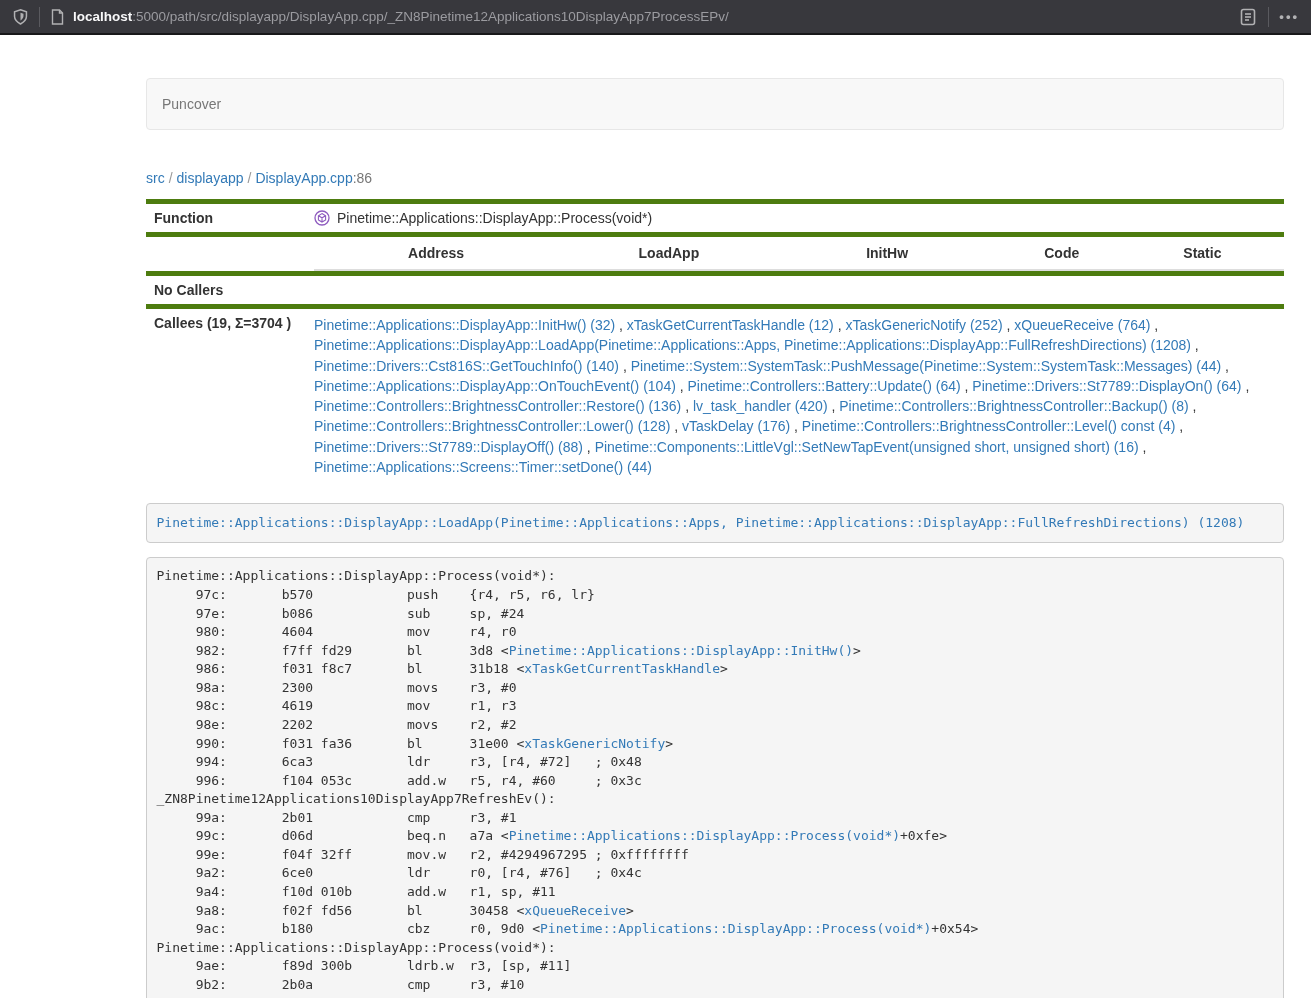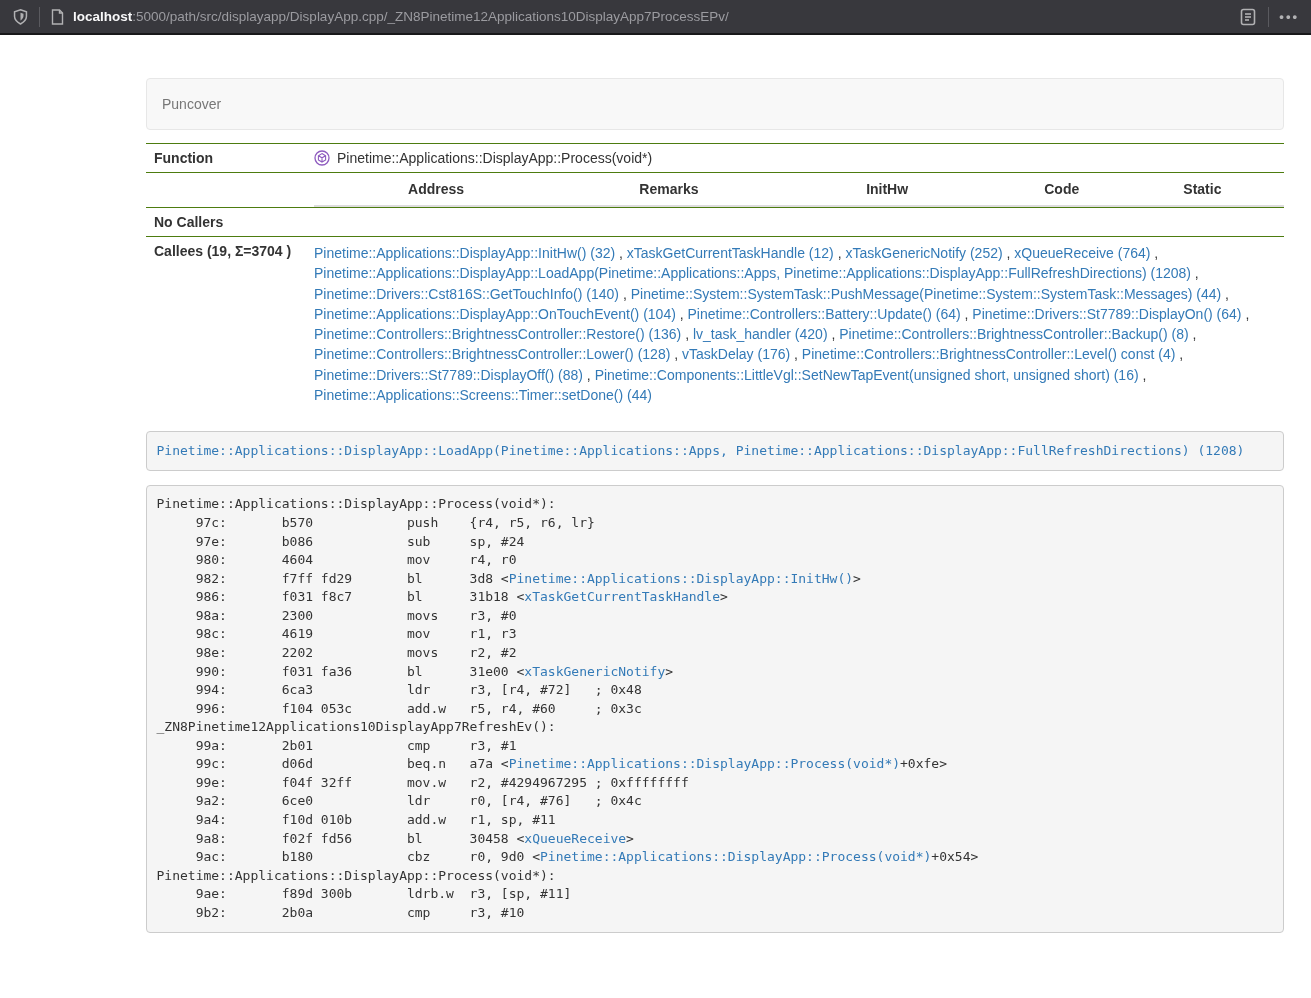--- a/index.html
+++ b/index.html
@@ -21,21 +21,21 @@
   .container { width:1138px; margin-left:146px; }
   .navbar { margin-top:43px; min-height:52px; background:#f8f8f8; border:1px solid #e7e7e7;
             border-radius:4px; display:flex; align-items:center; }
   .brand { color:#777; font-size:14px; padding:0 15px; line-height:50px; text-decoration:none; }
 
   .crumbs { margin-top:40px; font-size:14px; color:#777; }
   a.lnk { color:#337ab7; text-decoration:none; cursor:pointer; }
   .crumb-sep { color:#999; padding:0 4px; }
 
   table.fn { width:100%; border-collapse:collapse; margin-top:13px; font-size:14px; color:#333; }
-  table.fn > tbody > tr > td { border-top:1px solid #4d7c0f; padding:6px 8px; vertical-align:top; }
+  table.fn > tbody > tr > td { border-top:5px solid #4d7c0f; padding:6px 8px; vertical-align:top; }
   td.lbl { font-weight:bold; width:160px; }
   table.inner { width:100%; border-collapse:collapse; }
   table.inner th { text-align:center; font-weight:bold; padding:8px 8px 8px 0; border-bottom:2px solid #ddd; }
   table.inner td { padding:8px 8px 8px 0; }
   td.nested-cell { padding:0 0 0 8px !important; }
   .fn-name { color:#333; }
   .cube { vertical-align:-3px; margin-right:7px; }
   .callees { line-height:1.45; }
   .callees .sep { color:#333; }
 
@@ -78,20 +78,23 @@
     <span class="dots">•••</span>
   </span>
 </div>
 
 <div class="container">
 
   <div class="navbar">
     <a class="brand" href="#">Puncover</a>
   </div>
 
+  <div class="crumbs">
+    <span id="crumb-items"><a href="#" class="lnk">src</a><span class="crumb-sep">/</span><a href="#" class="lnk">displayapp</a><span class="crumb-sep">/</span><a href="#" class="lnk">DisplayApp.cpp</a></span><span class="suffix">:86</span>
+  </div>
 
   <table class="fn">
     <tbody>
       <tr>
         <td class="lbl">Function</td>
         <td>
           <svg class="cube" width="16" height="16" viewBox="0 0 16 16">
               <circle cx="8" cy="8" r="7" fill="none" stroke="#8e5bbf" stroke-width="1.3"></circle>
               <path d="M8 3.6 L11.6 5.7 V9.9 L8 12 L4.4 9.9 V5.7 Z M4.4 5.7 L8 7.8 L11.6 5.7 M8 7.8 V12" fill="none" stroke="#8e5bbf" stroke-width="1.1"></path>
             </svg><span class="fn-name">Pinetime::Applications::DisplayApp::Process(void*)</span>
@@ -104,21 +107,21 @@
             <colgroup>
                 <col style="width:26%">
                 <col style="width:22%">
                 <col style="width:23%">
                 <col style="width:13%">
                 <col style="width:16%">
               </colgroup>
             <tbody>
                 <tr>
               <th>Address</th>
-              <th>Remarks</th>
+              <th>LoadApp</th>
               <th>InitHw</th>
               <th>Code</th>
               <th>Static</th>
             </tr>
           </tbody>
             </table>
         </td>
       </tr>
       <tr>
         <td class="lbl">No Callers</td>

